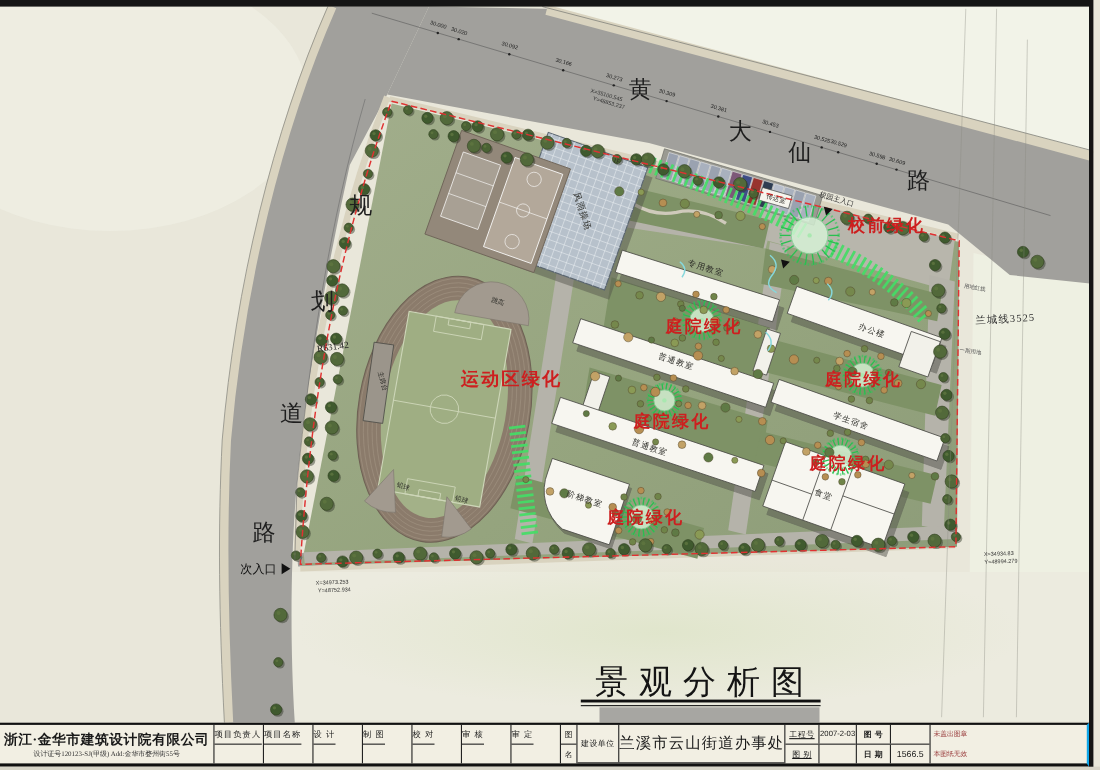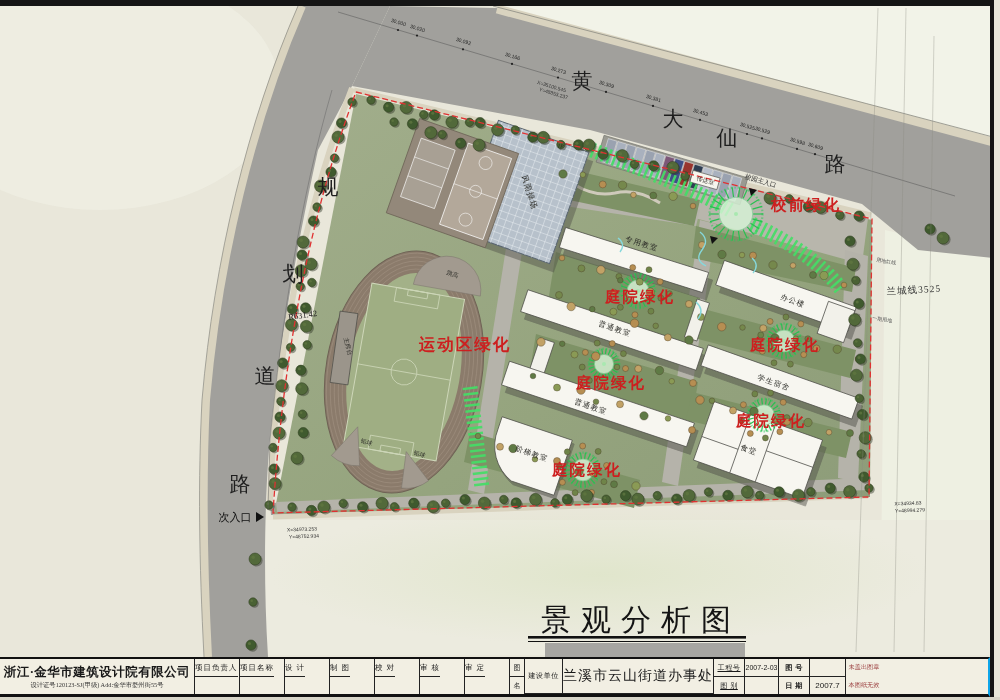--- a/index.html
+++ b/index.html
@@ -1062,21 +1062,21 @@
           <div class="tb-val"></div>
         </div>
   </div>
   <div class="tb-cell tb-pair p3">
     <div class="tb-row">
           <div class="tb-lab">图 号</div>
           <div class="tb-val"></div>
         </div>
     <div class="tb-row">
           <div class="tb-lab">日 期</div>
-          <div class="tb-val">2007.7</div>
+          <div class="tb-val">1566.5</div>
         </div>
   </div>
   <div class="tb-stamp">
     <div>未盖出图章</div>
     <div>本图纸无效</div>
   </div>
 </div>
 <div class="below"></div>
 </div>
 

